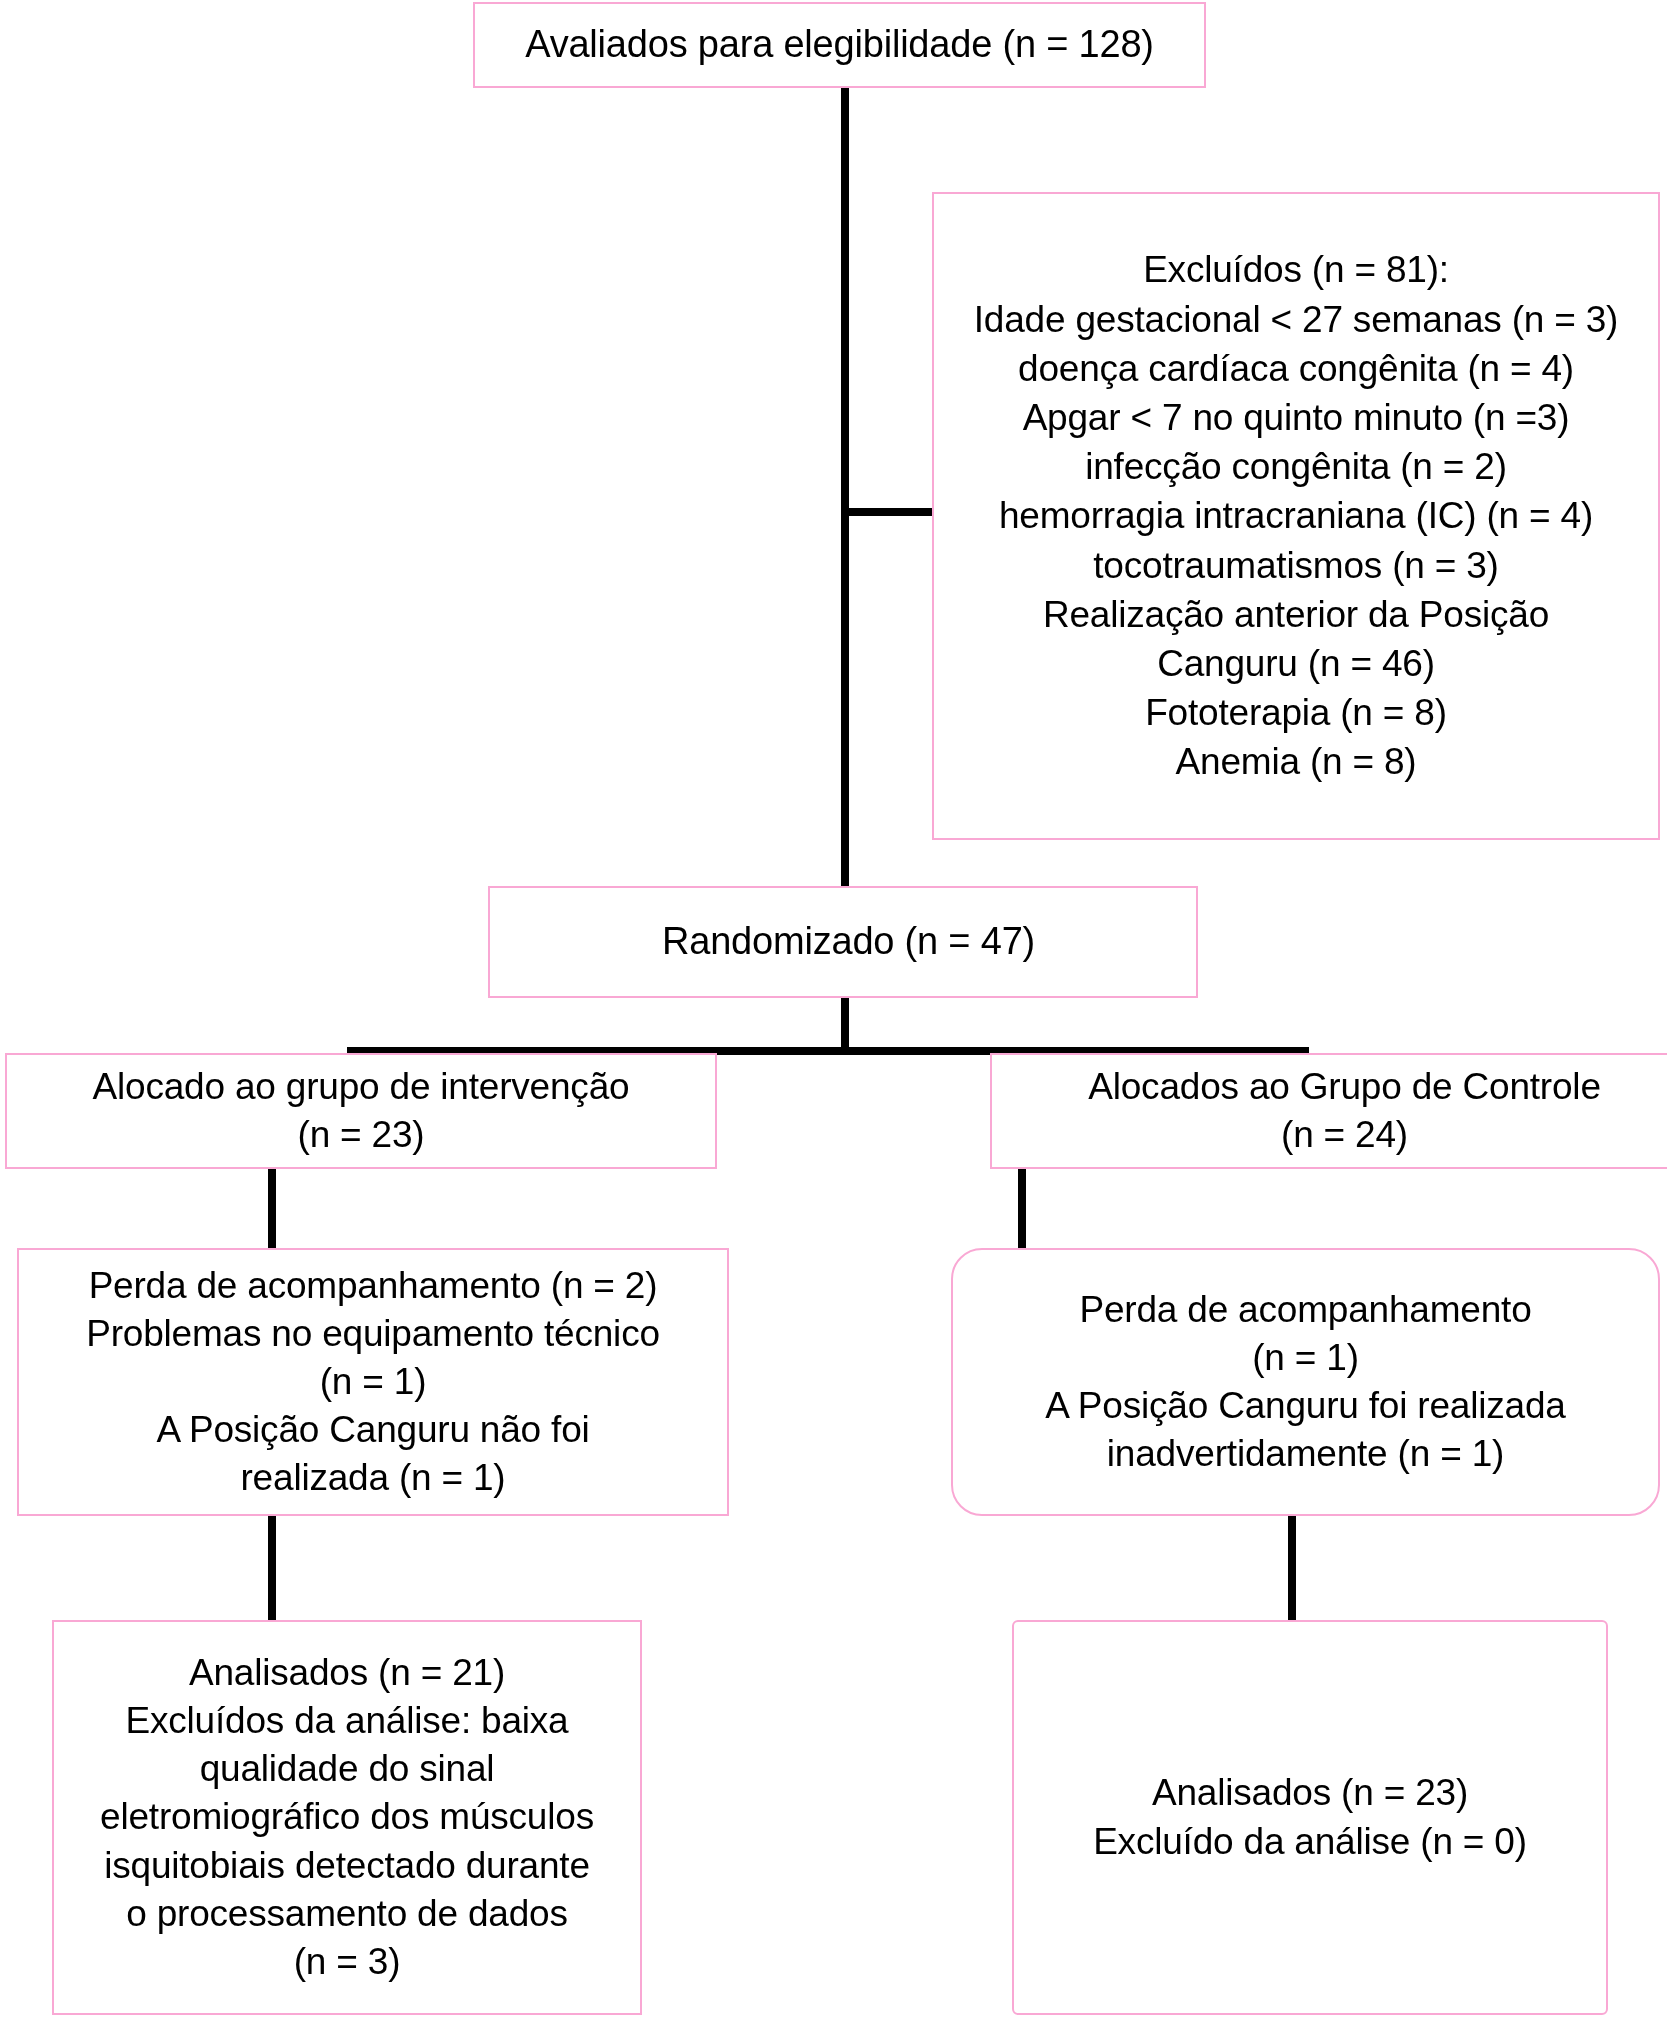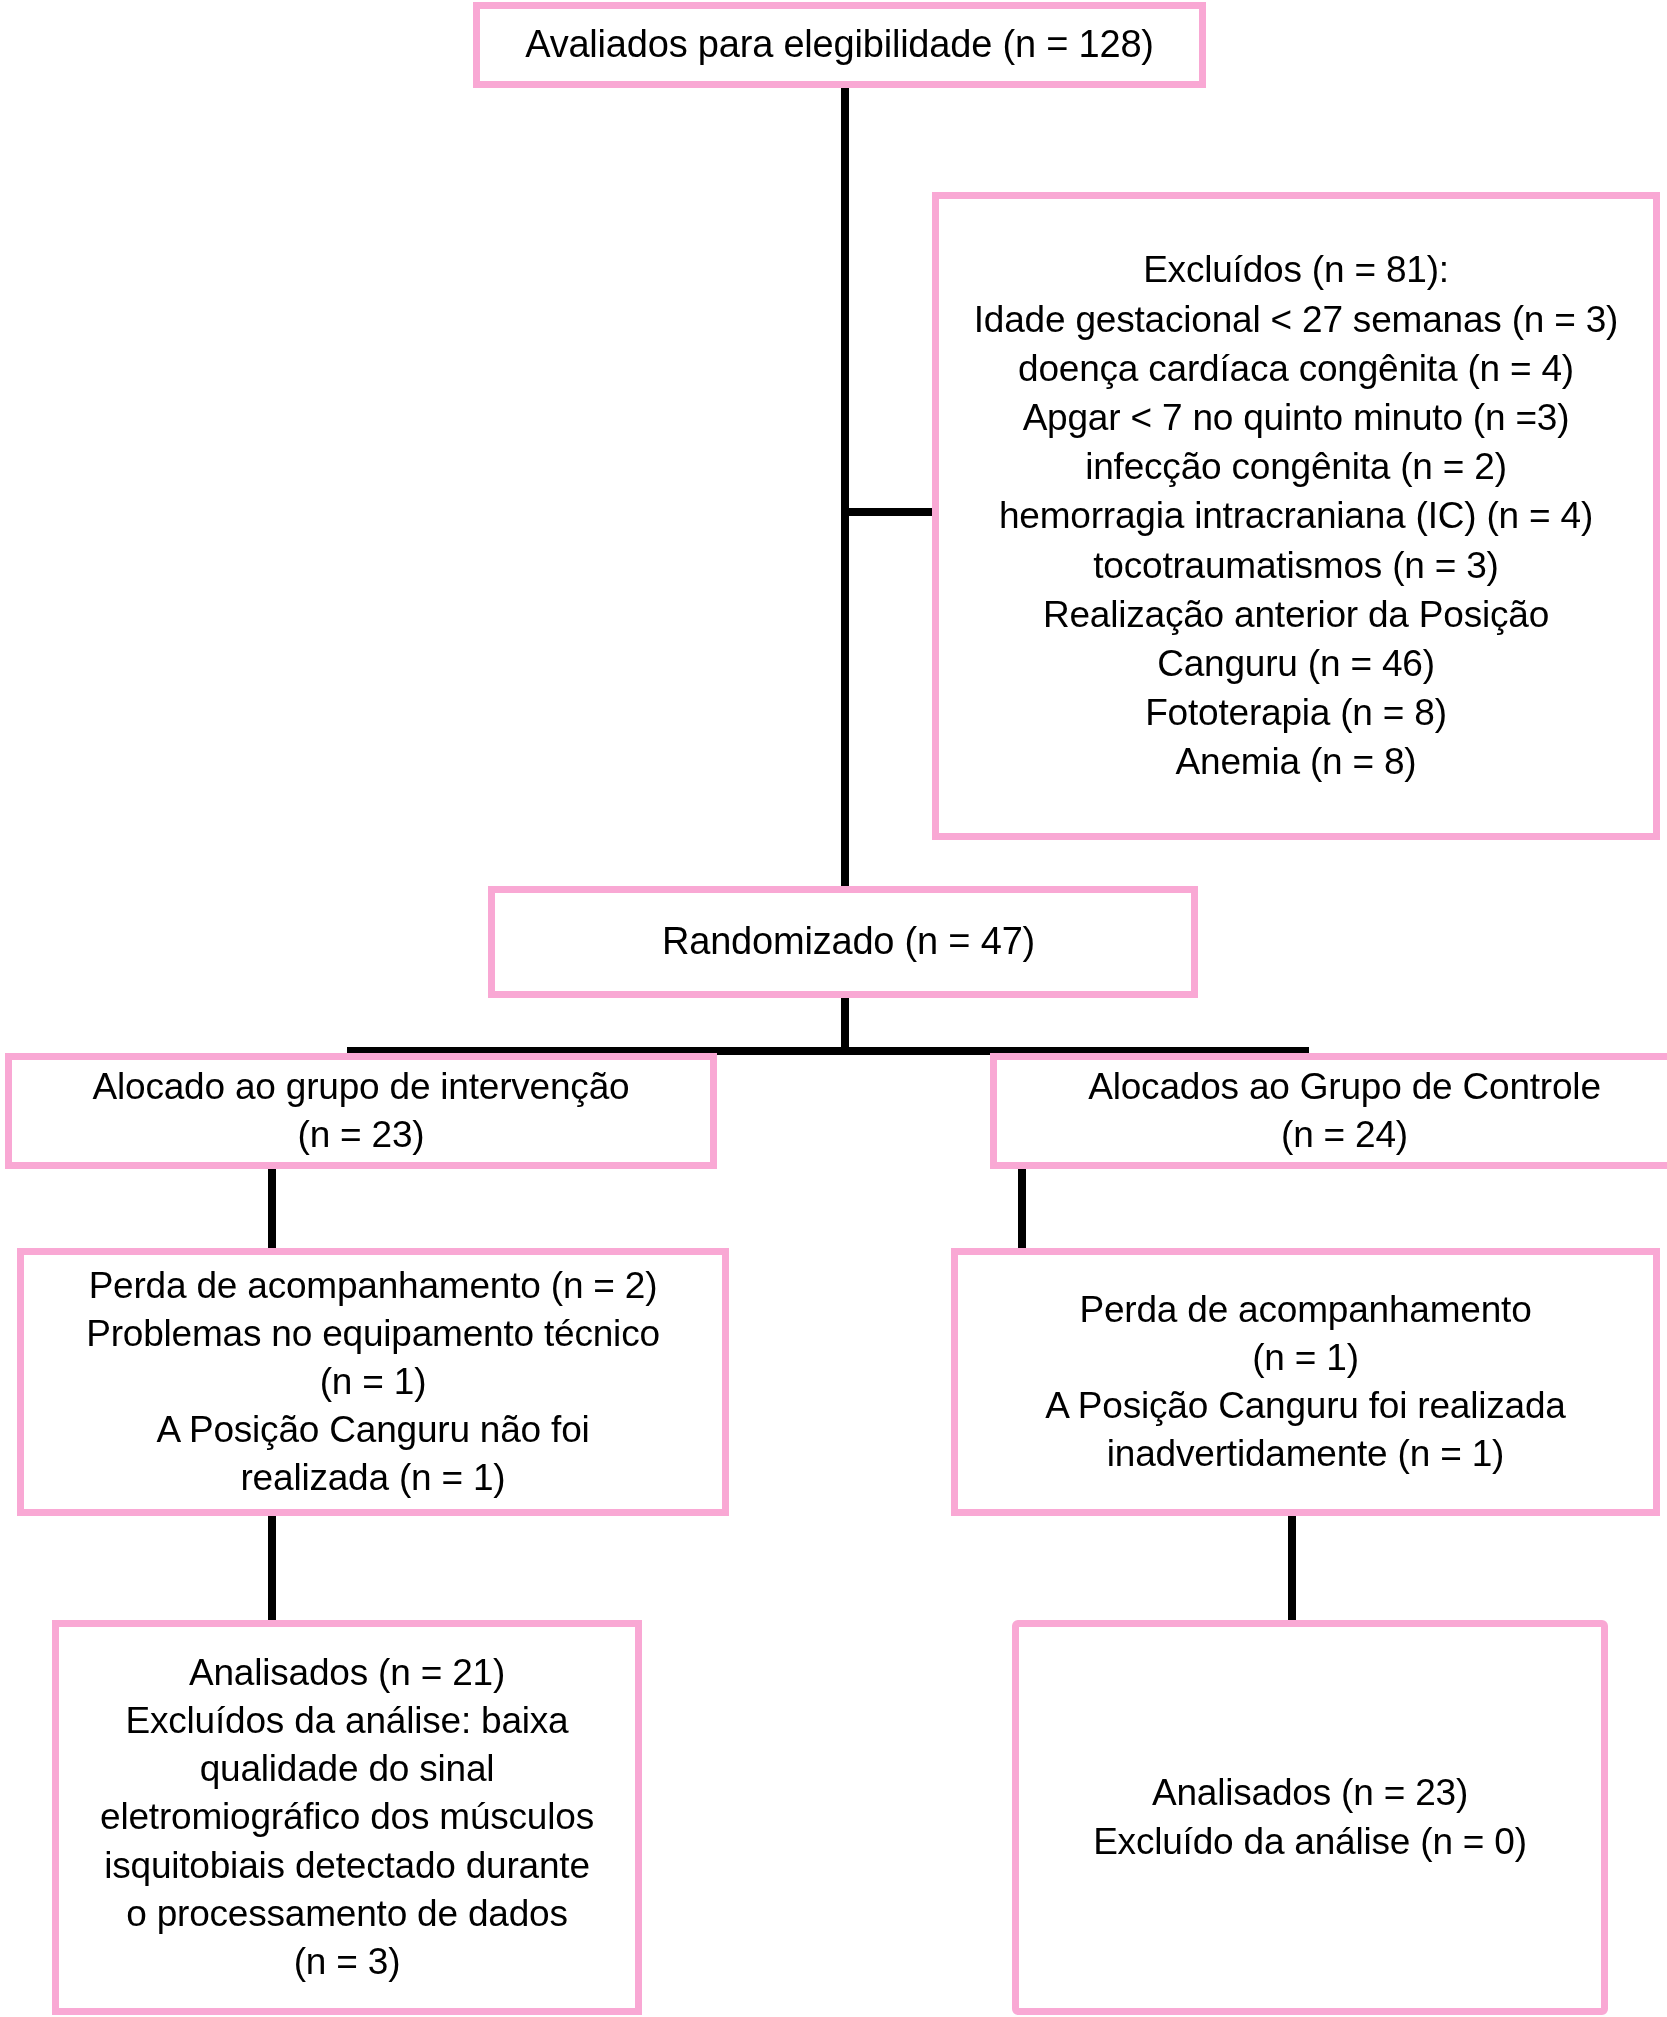--- a/index.html
+++ b/index.html
@@ -13,21 +13,21 @@
     width: 1667px;
     height: 2017px;
     background: #ffffff;
     font-family: "Liberation Sans", sans-serif;
     color: #000000;
     overflow: hidden;
   }
   .box {
     position: absolute;
     box-sizing: border-box;
-    border: 7px solid #f9a8d4;
+    border: 2px solid #f9a8d4;
     background: #ffffff;
     display: flex;
     align-items: center;
     justify-content: center;
     text-align: center;
     z-index: 3;
   }
   .box .txt {
     display: block;
     width: 100%;
@@ -45,21 +45,21 @@
   #box-excluded   { left: 932px;  top: 192px;  width: 728px;  height: 648px; }
   #box-excluded .txt { font-size: 37px; line-height: 1.33; }
 
   #box-randomized { left: 488px;  top: 886px;  width: 710px;  height: 112px; padding-left: 11px; }
   #box-randomized .txt { font-size: 38px; }
 
   #box-alloc-int  { left: 5px;    top: 1053px; width: 712px;  height: 116px; }
   #box-alloc-ctl  { left: 990px;  top: 1053px; width: 709px;  height: 116px; }
 
   #box-loss-int   { left: 17px;    top: 1248px; width: 712px;  height: 268px; }
-  #box-loss-ctl   { left: 951px;  top: 1248px; width: 709px;  height: 268px; }
+  #box-loss-ctl   { left: 951px;  top: 1248px; width: 709px;  height: 268px; border-radius: 31px; }
 
   #box-analy-int  { left: 52px;   top: 1620px; width: 590px;  height: 395px; }
   #box-analy-ctl  { left: 1012px; top: 1620px; width: 596px;  height: 395px; border-radius: 6px; }
 
   
   .ln {
     position: absolute;
     background: #000000;
     z-index: 1;
   }

